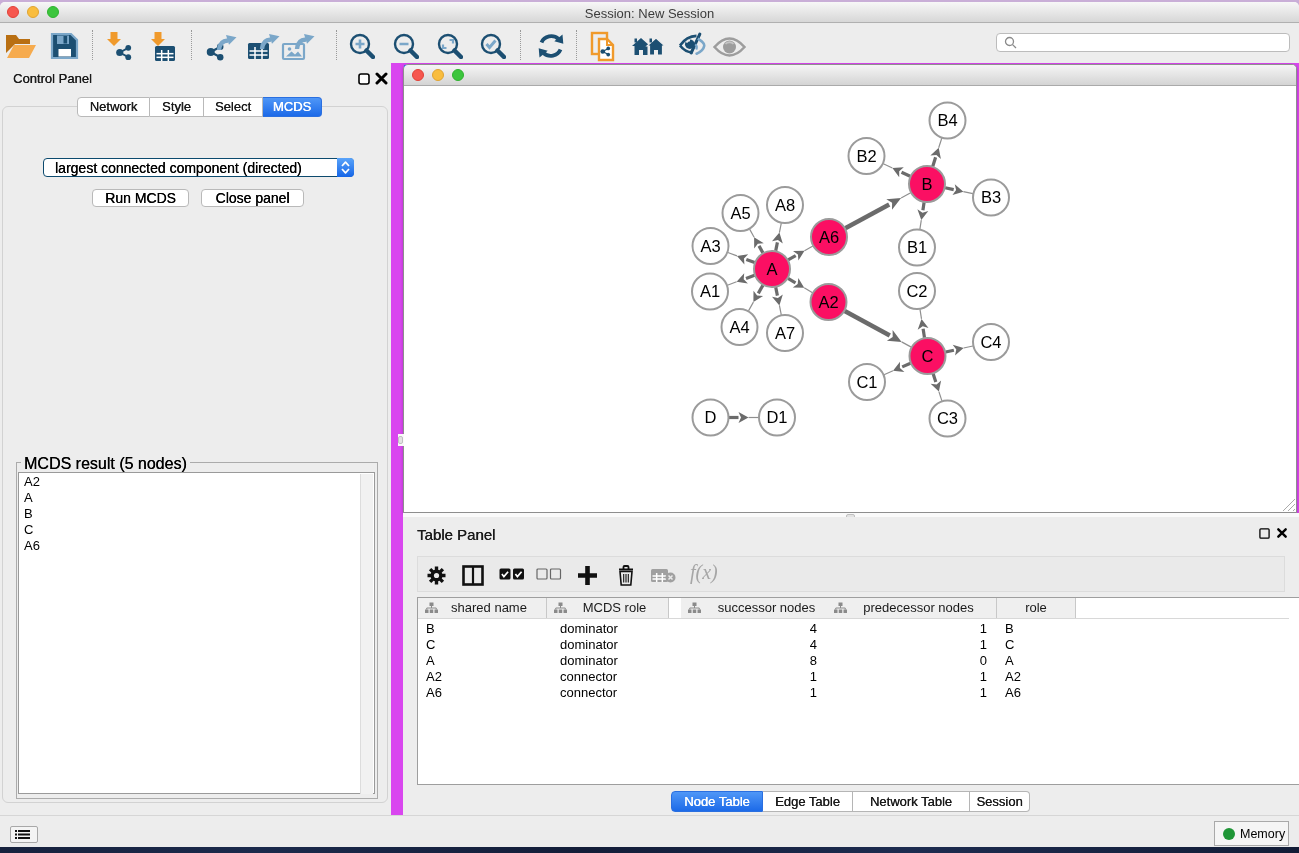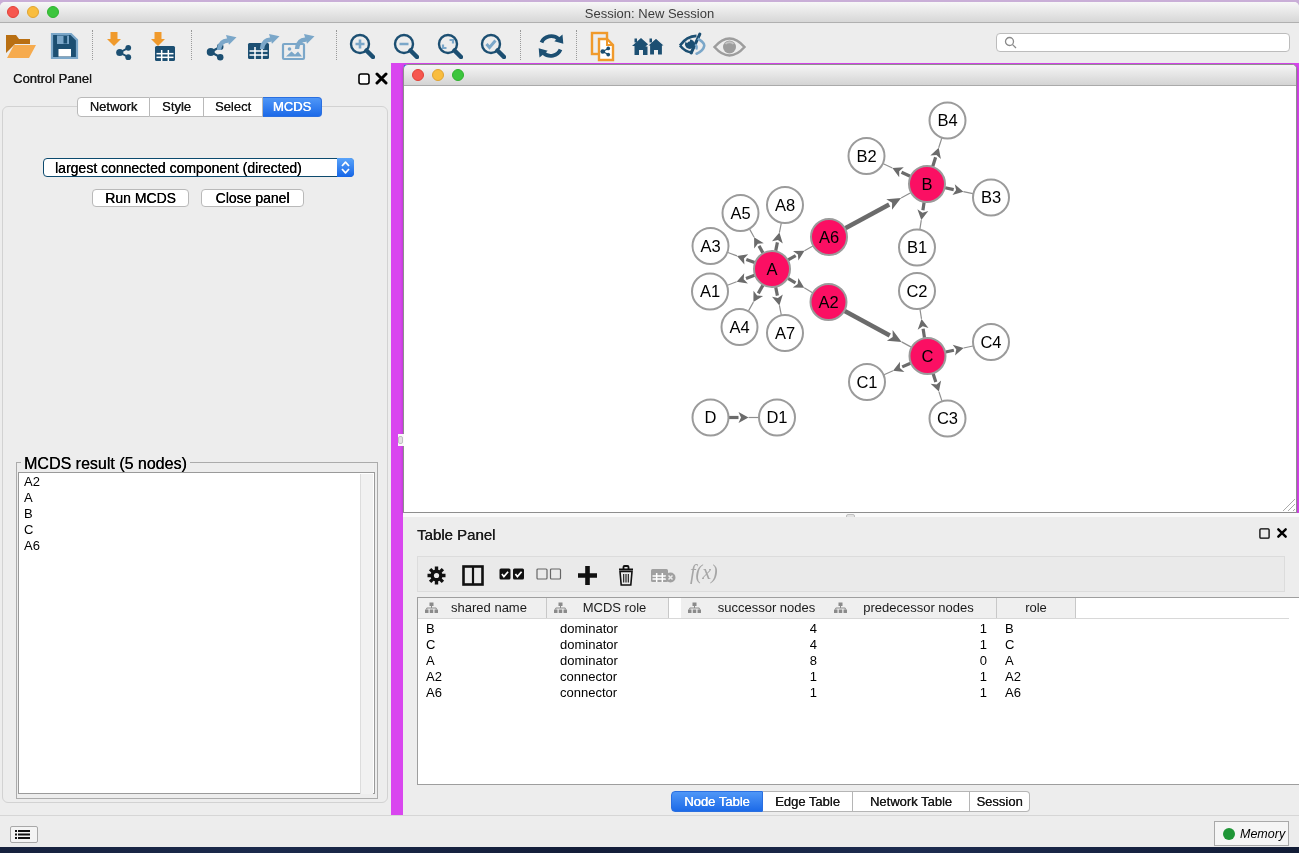--- a/index.html
+++ b/index.html
@@ -8,21 +8,21 @@
 #deskTop{left:0;top:0;width:1299px;height:10px;background:#c9aed7;}
 #deskBot{left:0;bottom:0;width:1299px;height:10px;background:linear-gradient(90deg,#16213d,#1b2a4c 20%,#131d38 45%,#1d2c50 70%,#121c36);border-top:1px solid #31496e;}
 #win{left:0;top:2px;width:1299px;height:845px;background:#ececec;border-radius:5px 5px 0 0;overflow:hidden;padding-left:35px;}
 #titlebar{left:0;top:0;width:1299px;height:21px;background:linear-gradient(#f7f7f7,#d7d7d7);border-bottom:1px solid #b0b0b0;}
 .tl{position:absolute;width:12px;height:12px;border-radius:50%;top:4px;}
 #title{width:100%;text-align:center;top:4px;font-size:13px;color:#3c3c3c;}
 #toolbar{left:0;top:22px;width:1299px;height:41px;background:#ededed;}
 .sep{position:absolute;top:6px;height:30px;width:0;border-left:1px dotted #9a9a9a;}
 #search{left:996px;top:9px;width:294px;height:19px;background:#fff;border:1px solid #bcbcbc;border-radius:4px;}
 #main{left:0;top:61px;width:1299px;height:755px;background:#d946ef;}
-#statusbar{left:0;top:813px;width:1299px;height:15px;background:#ededed;border-top:1px solid #d6d6d6;font-style:italic;}
+#statusbar{left:0;top:813px;width:1299px;height:15px;background:#ededed;border-top:1px solid #d6d6d6;}
 
 #cp{left:0;top:0;width:391px;height:753px;background:#ededed;}
 #cpbox{left:2px;top:43px;width:386px;height:697px;border:1px solid #d2d2d2;border-radius:6px;background:#ededed;}
 .tab{position:absolute;top:34px;height:20px;background:#fff;border:1px solid #b9b9b9;font-size:13px;color:#1a1a1a;text-align:center;line-height:18px;text-shadow:0.3px 0 0 currentColor;}
 #grp{left:16px;top:399px;width:362px;height:337px;border:1px solid #ababab;}
 #grplbl{left:21px;top:392px;font-size:16px;color:#000;background:#ededed;padding:0 3px;}
 #list{left:18px;top:409px;width:357px;height:322px;background:#fff;border:1px solid #9a9a9a;font-size:13px;line-height:16px;padding:1px 0 0 5px;color:#000;}
 #listsb{position:absolute;right:1px;top:1px;width:13px;height:320px;background:#f1f1f1;border-left:1px solid #dcdcdc;}
 
 #nw{left:403px;top:1px;width:894px;height:449px;background:#fff;border:1px solid #8e8e8e;border-radius:5px 5px 0 0;box-shadow:0 1px 3px rgba(0,0,0,.25);}

